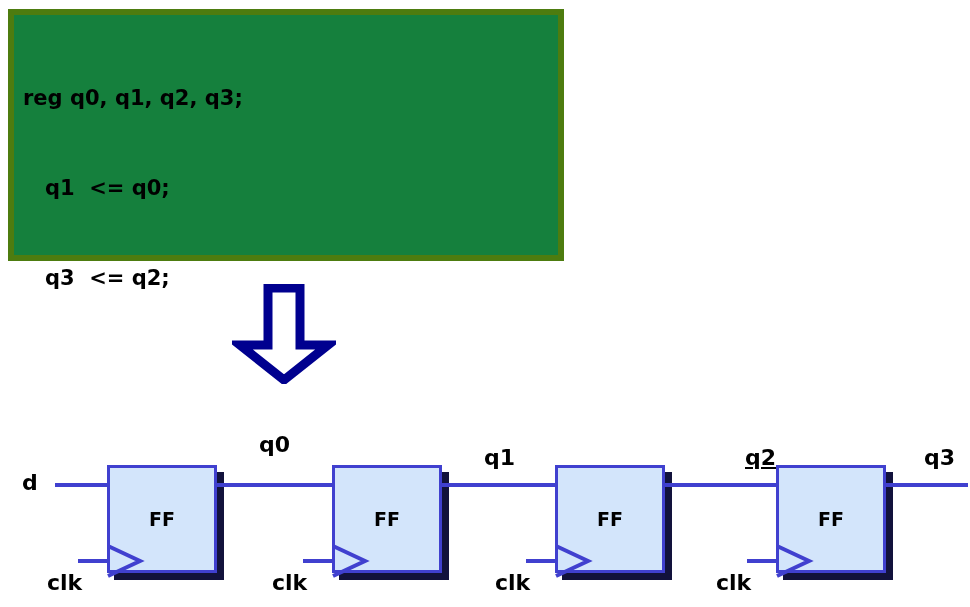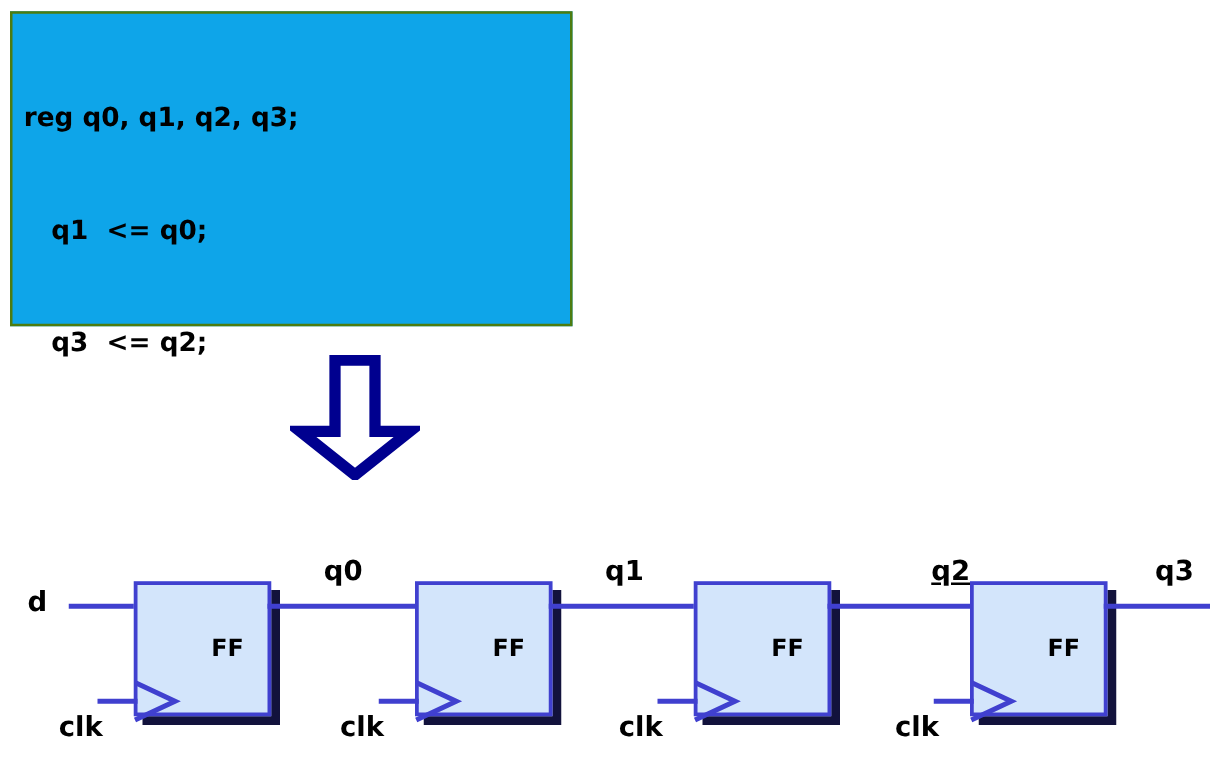--- a/index.html
+++ b/index.html
@@ -13,25 +13,25 @@
     position: relative;
     overflow: hidden;
     font-family: "DejaVu Sans", "Liberation Sans", sans-serif;
   }
 
   
   #code-block {
     position: absolute;
     left: 8px;
     top: 9px;
-    width: 450px;
+    width: 556px;
     height: 252px;
     box-sizing: border-box;
-    background: #0ea5e9;
-    border: 2px solid #4d7c0f;
+    background: #15803d;
+    border: 6px solid #4d7c0f;
   }
   #code-lines {
     position: absolute;
     left: 9px;
     top: 8px;
     font-family: "DejaVu Sans", "Liberation Sans", sans-serif;
     font-size: 21px;
     font-weight: bold;
     color: #000000;
     line-height: 30px;
@@ -73,21 +73,20 @@
     background: #d3e5fb;
     border: 3px solid #4040cf;
   }
   .ff-label {
     position: absolute;
     font-family: "DejaVu Sans", "Liberation Sans", sans-serif;
     font-size: 19px;
     font-weight: bold;
     color: #000000;
     text-align: center;
-    padding-left: 20px;
   }
   .wire {
     position: absolute;
     height: 4px;
     background: #4040cf;
   }
   .sig-label {
     position: absolute;
     font-family: "DejaVu Sans", "Liberation Sans", sans-serif;
     font-size: 22px;
@@ -123,21 +122,21 @@
   <div class="ff-group">
     <div class="ff-shadow" style="left:114px; top:42px; width:110px; height:108px;"></div>
     <div class="ff-box" style="left:107px; top:35px; width:110px; height:108px;"></div>
     <span class="ff-label" style="left:107px; top:78px; width:110px;">FF</span>
     <svg class="clk-tri" style="left:105px; top:113px;" width="40" height="36" viewBox="0 0 40 36" xmlns="http://www.w3.org/2000/svg">
       <polyline points="3,3 35,18 3,33" fill="none" stroke="#4040cf" stroke-width="4"></polyline>
     </svg>
     <div class="wire" style="left:78px; top:129px; width:32px;"></div>
     <span class="sig-label" style="left:47px; top:140px;">clk</span>
     <div class="wire" style="left:214px; top:53px; width:120px;"></div>
-    <span class="sig-label" style="left:259px; top:15px;">q0</span>
+    <span class="sig-label" style="left:259px; top:2px;">q0</span>
   </div>
 
   <div class="ff-group">
     <div class="ff-shadow" style="left:339px; top:42px; width:110px; height:108px;"></div>
     <div class="ff-box" style="left:332px; top:35px; width:110px; height:108px;"></div>
     <span class="ff-label" style="left:332px; top:78px; width:110px;">FF</span>
     <svg class="clk-tri" style="left:330px; top:113px;" width="40" height="36" viewBox="0 0 40 36" xmlns="http://www.w3.org/2000/svg">
       <polyline points="3,3 35,18 3,33" fill="none" stroke="#4040cf" stroke-width="4"></polyline>
     </svg>
     <div class="wire" style="left:303px; top:129px; width:32px;"></div>

